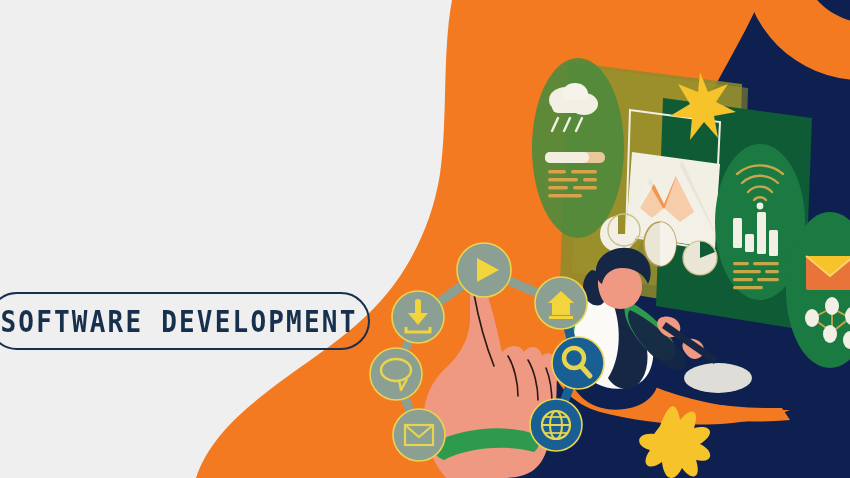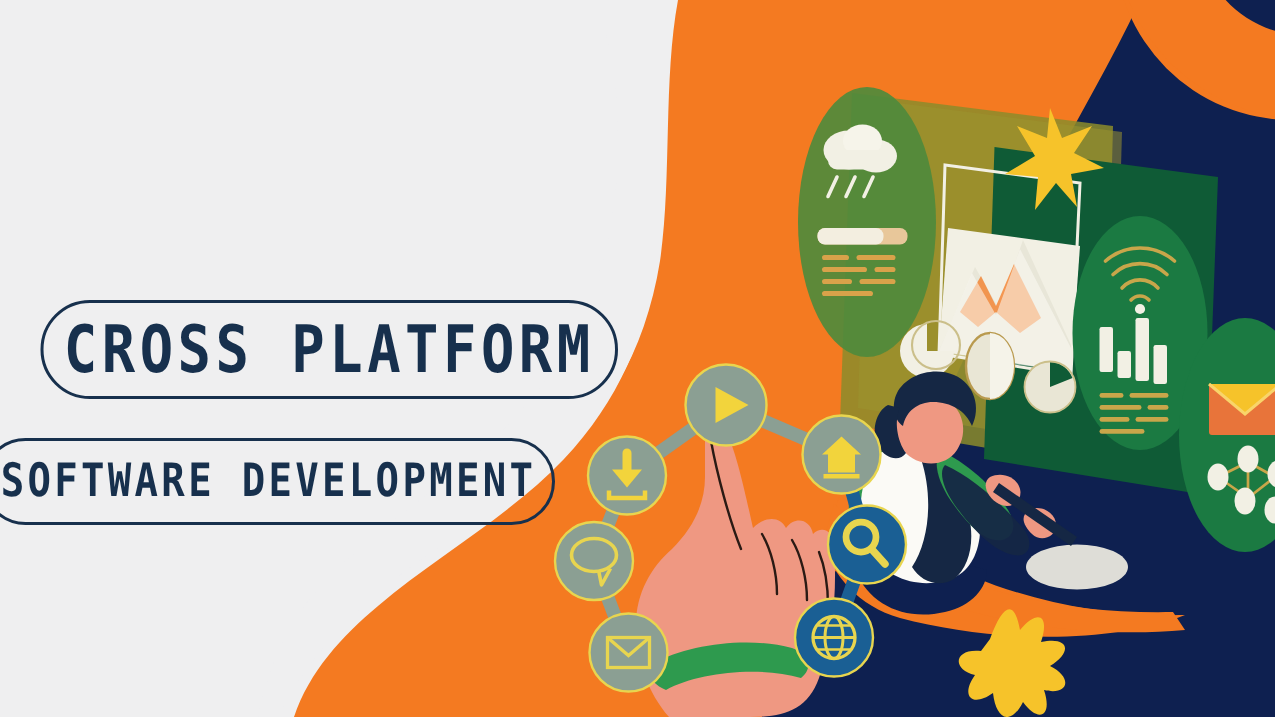--- a/index.html
+++ b/index.html
@@ -372,21 +372,18 @@
         <g>
           <path d="M660,426 C668,404 676,398 680,420 C692,406 700,410 694,428
                    C712,424 716,434 700,444 C716,452 712,464 696,460
                    C702,478 692,482 682,468 C674,484 664,480 662,462
                    C648,472 640,464 650,450 C634,446 636,432 654,434 Z" fill="#f6c32a"></path>
         </g>
       </g>
     </svg>
   </div>
 
-  <div class="badge" id="badge-title">
-    <span class="badge-text" id="title-text">CROSS PLATFORM</span>
-  </div>
 
   <div class="badge" id="badge-subtitle">
     <span class="badge-text" id="subtitle-text">SOFTWARE DEVELOPMENT</span>
   </div>
 
 </div>
 
 </body></html>

